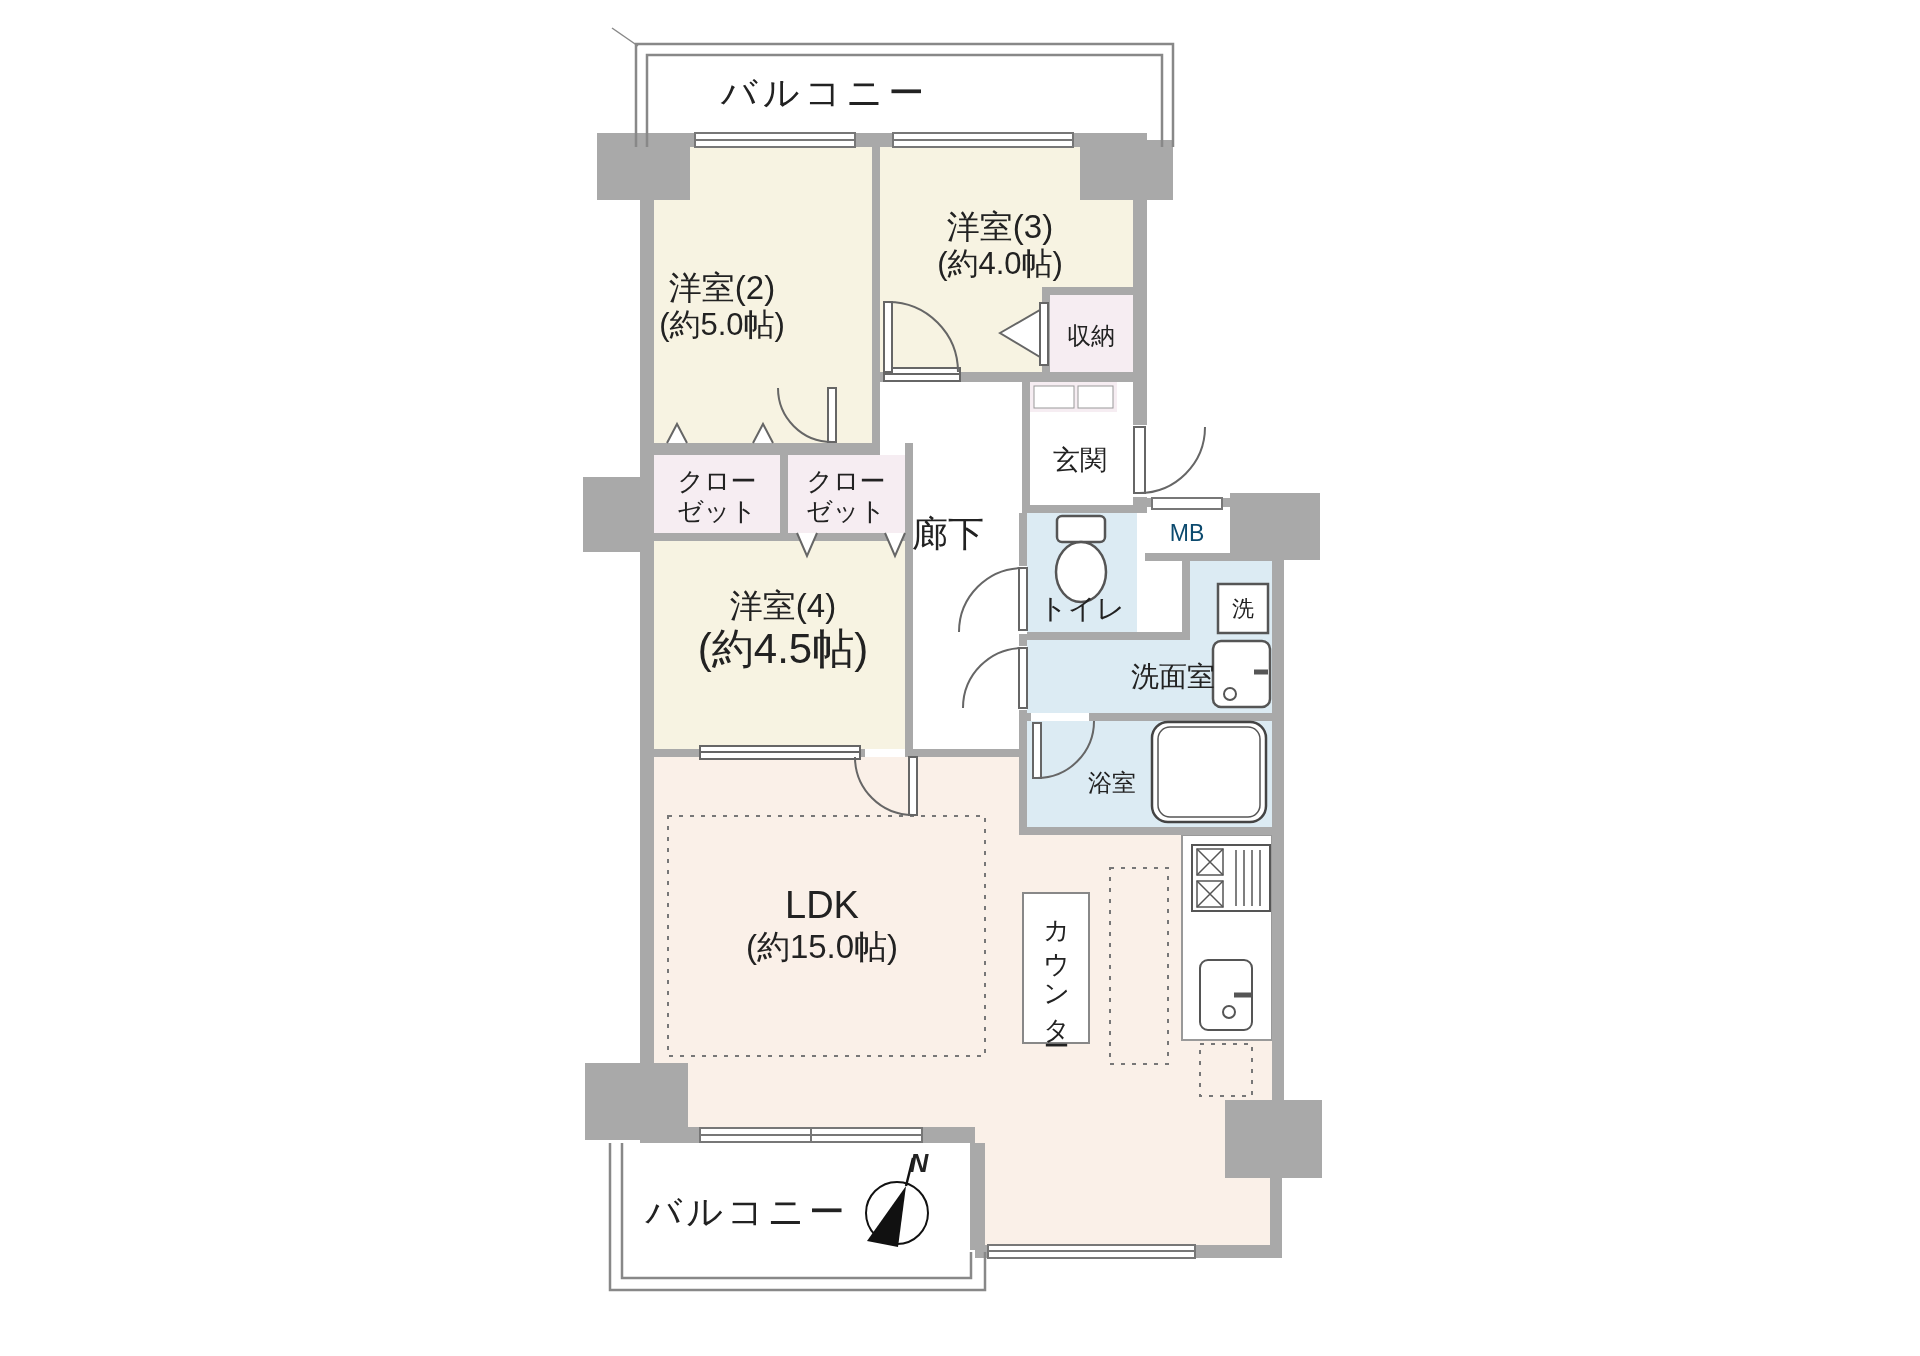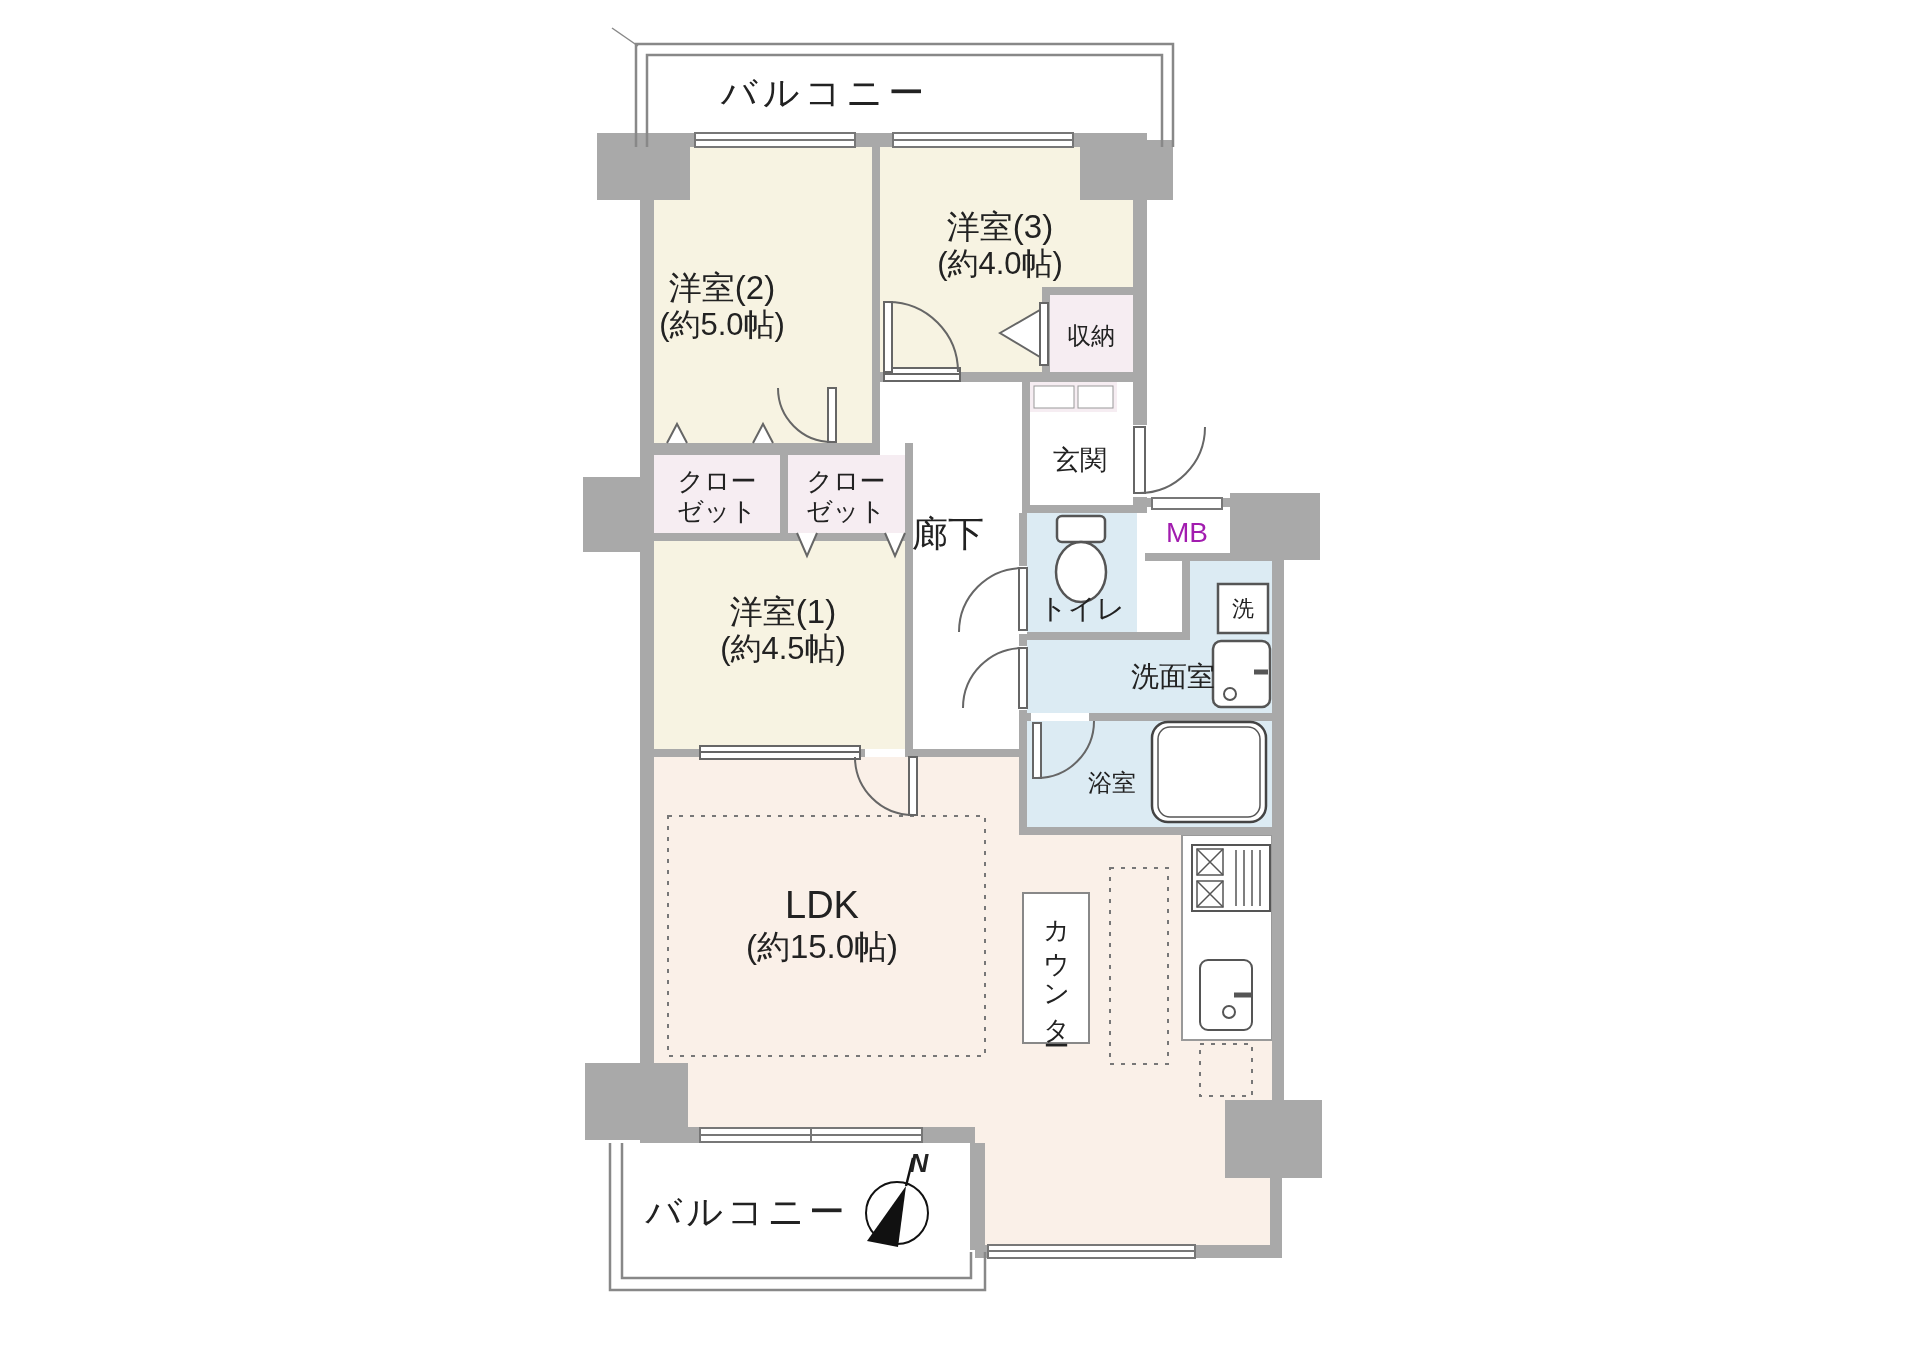--- a/index.html
+++ b/index.html
@@ -197,28 +197,28 @@
   </div>
 
   <div class="lbl" style="left:846px;top:497px;font-size:26px;">
     <span class="l2">クロー</span>
     <span class="l2">ゼット</span>
   </div>
 
   <div class="lbl" style="left:1080px;top:461px;font-size:27px;">玄関</div>
   <div class="lbl" style="left:948px;top:534px;font-size:36px;">廊下</div>
   <div class="lbl" style="left:1082px;top:609px;font-size:28px;">トイレ</div>
-  <div class="lbl" style="left:1187px;top:533px;font-size:28px;color:#a21caf;">MB</div>
+  <div class="lbl" style="left:1187px;top:533px;font-size:23px;color:#0c4a6e;">MB</div>
   <div class="lbl" style="left:1243px;top:609px;font-size:22px;">洗</div>
   <div class="lbl" style="left:1127px;top:677px;font-size:28px;margin-left:46px;">洗面室</div>
   <div class="lbl" style="left:1064px;top:783px;font-size:24px;margin-left:48px;">浴室</div>
 
   <div class="lbl" style="left:783px;top:630px;font-size:33px;">
-    <span class="l2">洋室(1)</span>
-    <span class="l2" style="font-size:31px;">(約4.5帖)</span>
+    <span class="l2">洋室(4)</span>
+    <span class="l2" style="font-size:42px;">(約4.5帖)</span>
   </div>
 
   <div class="lbl" style="left:822px;top:925px;font-size:38px;">
     <span class="l2">LDK</span>
     <span class="l2" style="font-size:33px;">(約15.0帖)</span>
   </div>
 
   <div class="lbl vtext" style="left:1056px;top:968px;font-size:26px;">カウンター</div>
 
   <div class="lbl" style="left:747px;top:1212px;font-size:36px;letter-spacing:4px;">バルコニー</div>

